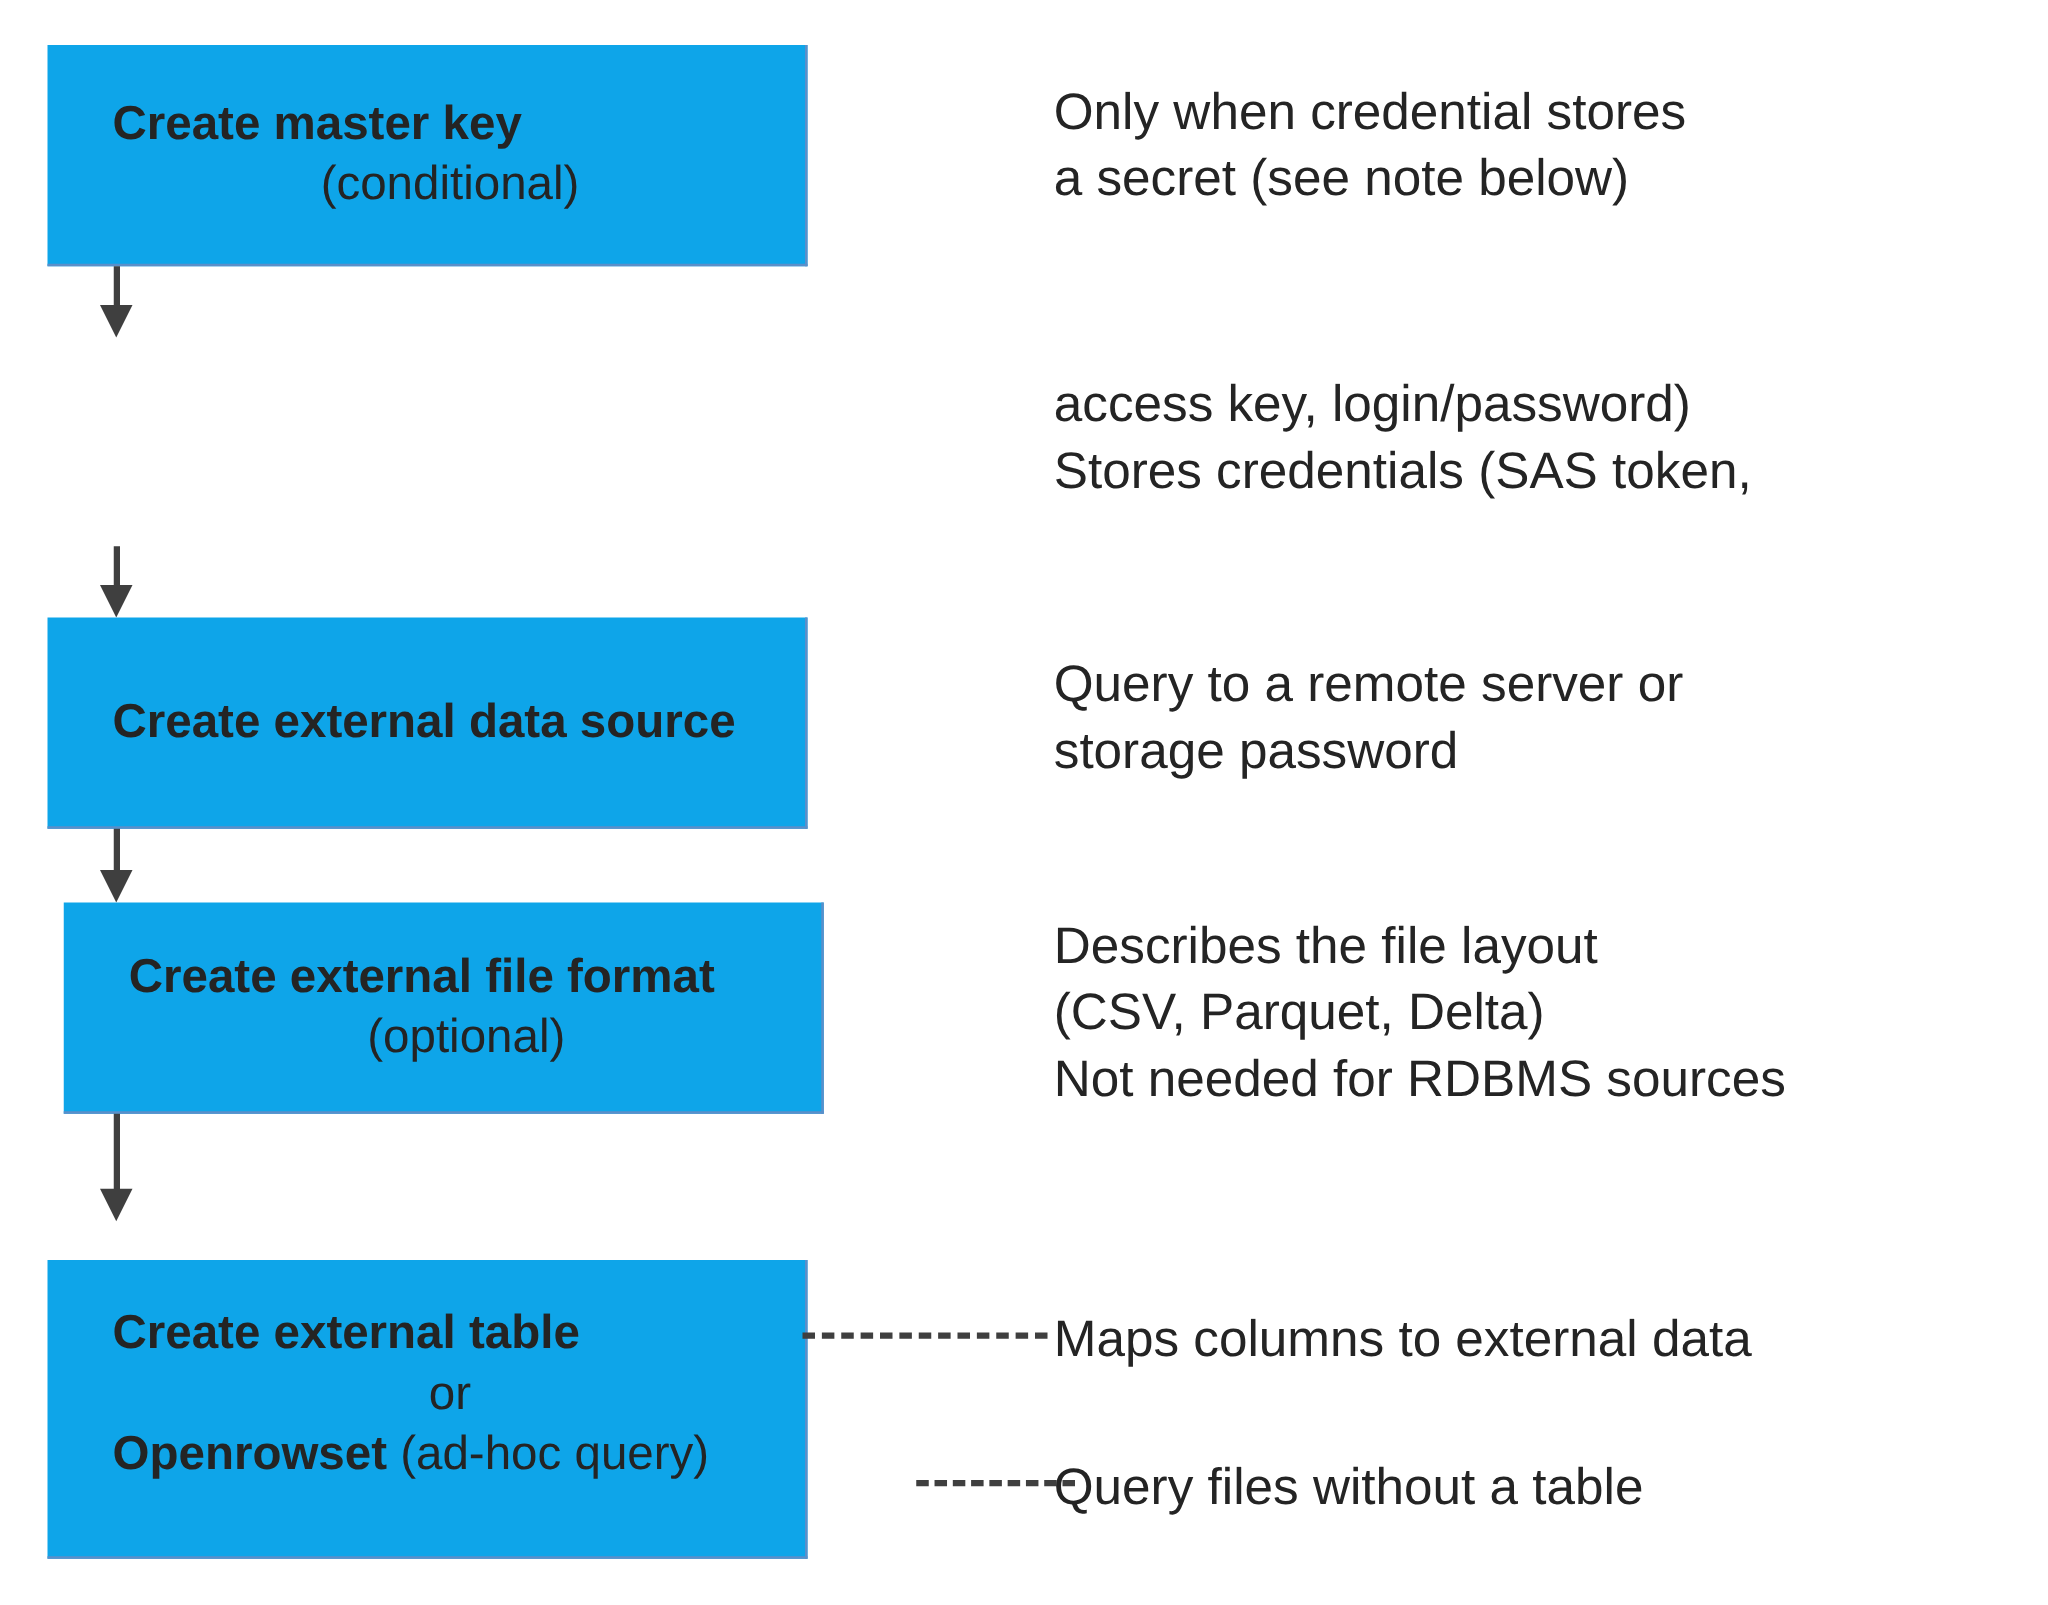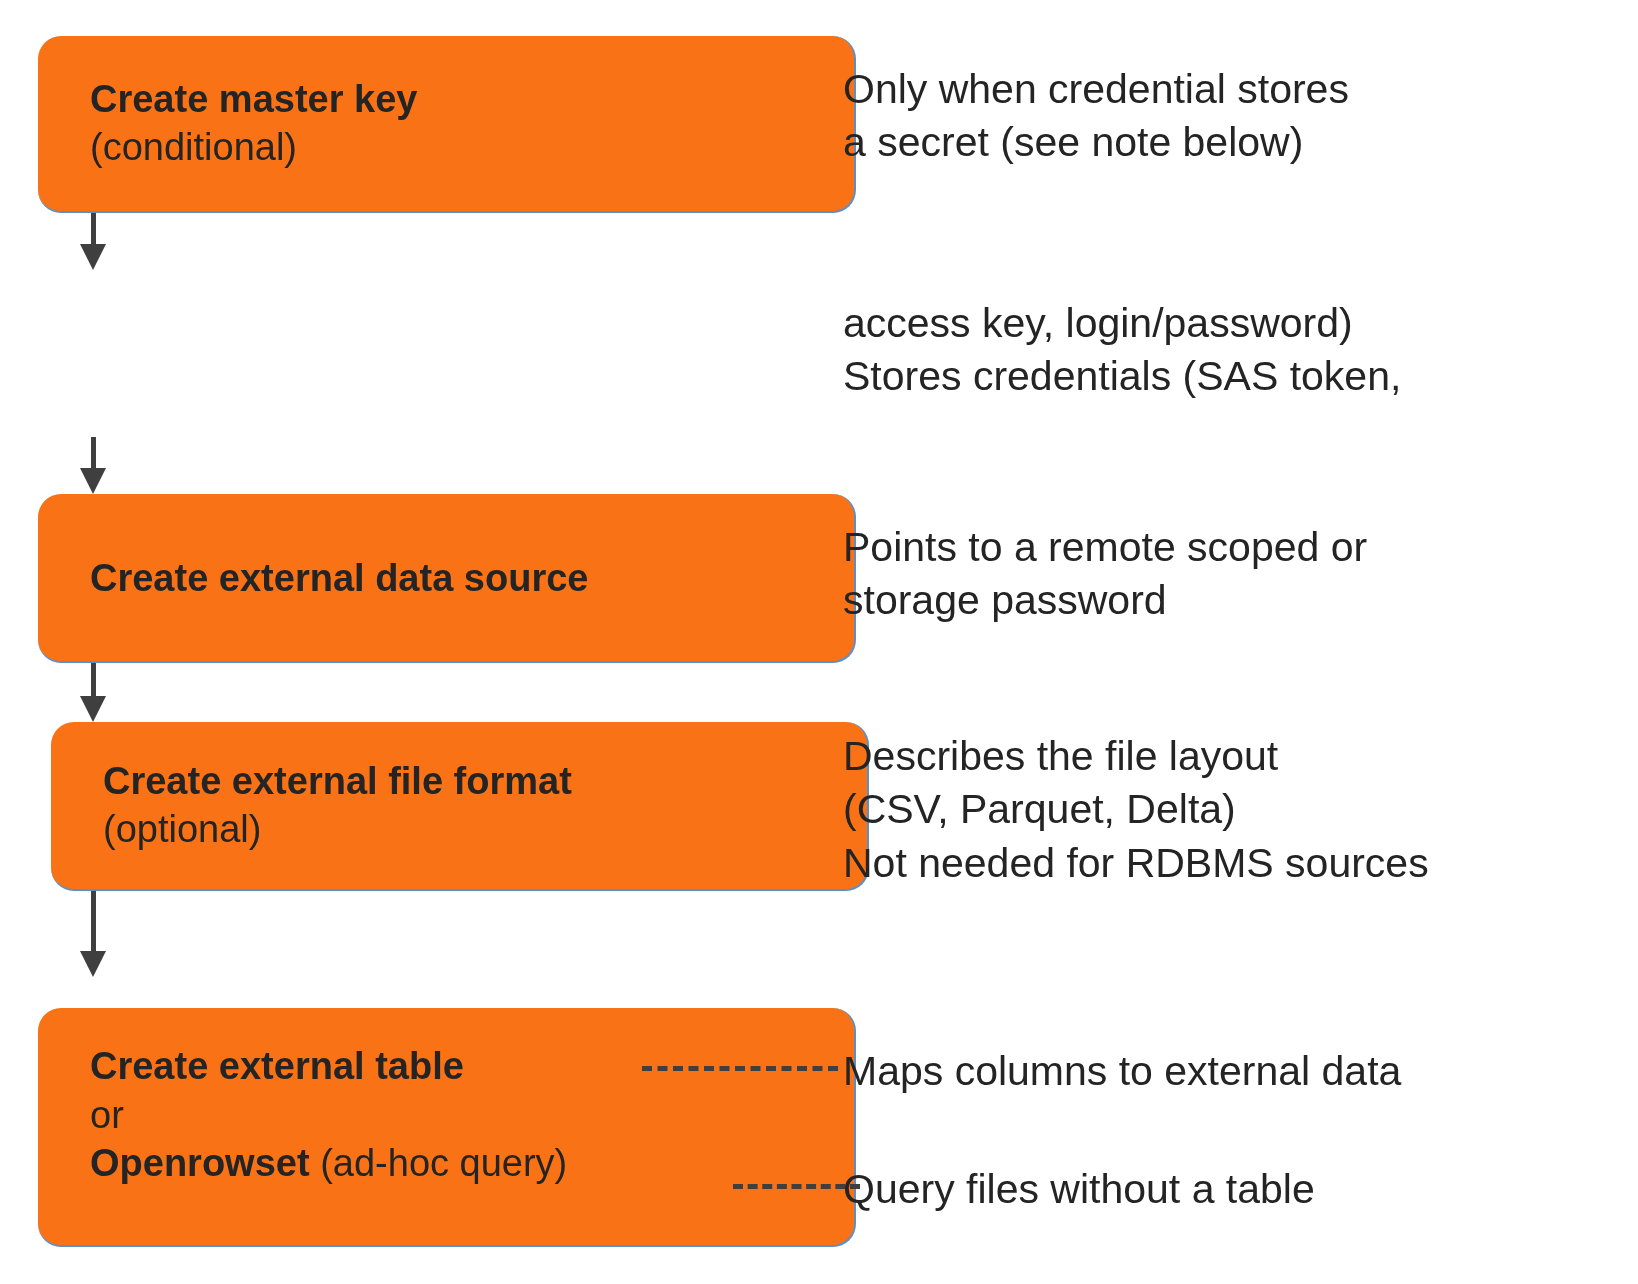--- a/index.html
+++ b/index.html
@@ -18,41 +18,41 @@
     width: 1638px;
     height: 1284px;
     background: #ffffff;
     overflow: hidden;
   }
 
   
   .step-box {
     position: absolute;
     left: 38px;
-    width: 818px;
-    background: #f97316;
+    width: 608px;
+    background: #0ea5e9;
     border-right: 2px solid #5b8fc9;
     border-bottom: 2px solid #5b8fc9;
     box-sizing: border-box;
-    border-radius: 23px;
   }
 
   .step-text {
     position: absolute;
     left: 52px;
     right: 14px;
     font-size: 38px;
     line-height: 1.28;
     color: #242424;
   }
   .step-text .strong {
     font-weight: bold;
   }
   .step-text .light {
     font-weight: normal;
+    text-align: center;
   }
   .step-line {
     display: block;
     white-space: nowrap;
   }
 
   
   .center-y {
     top: 50%;
     transform: translateY(-50%);
@@ -134,21 +134,21 @@
     <div class="head" style="top:31px;"></div>
   </div>
 
   <div class="step-box" id="box3" style="top:494px; height:169px;padding-left:34px;">
     <div class="step-text center-y">
       <span class="step-line strong">Create external data source</span>
     </div>
   </div>
 
   <div class="annotation" style="top:521px;">
-    <span class="a-line">Points to a remote scoped or</span>
+    <span class="a-line">Query to a remote server or</span>
     <span class="a-line">storage password</span>
   </div>
 
   <div class="arrow" style="top:663px; height:59px;">
     <div class="shaft" style="height:35px;"></div>
     <div class="head" style="top:33px;"></div>
   </div>
 
   <div class="step-box" id="box4" style="top:722px; height:169px;margin-left:13px;">
     <div class="step-text center-y">

